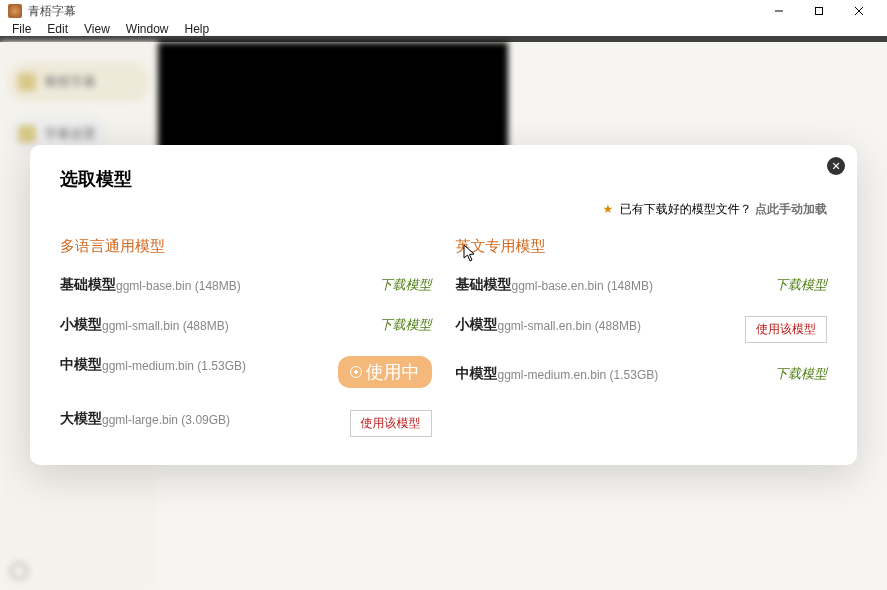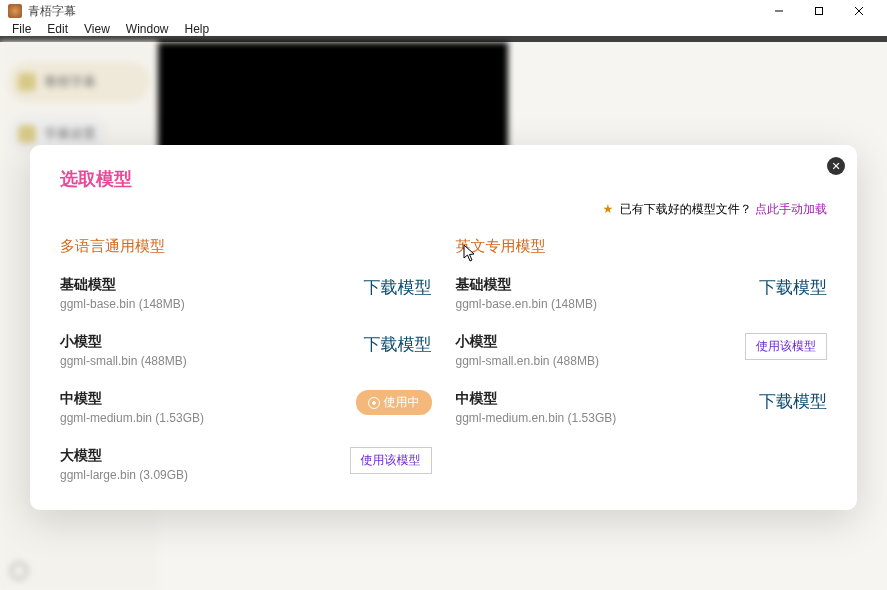--- a/index.html
+++ b/index.html
@@ -29,48 +29,48 @@
 
   
   .modal {
     position: absolute;
     left: 30px; right: 30px; top: 145px;
     background: #fff;
     border-radius: 10px;
     box-shadow: 0 10px 40px rgba(0,0,0,.15);
     padding: 22px 30px 28px;
   }
-  .modal-title { font-size: 18px; font-weight: bold; color: #ec4899; margin-bottom: 8px; }
+  .modal-title { font-size: 18px; font-weight: bold; color: #000000; margin-bottom: 8px; }
   .close-btn {
     position: absolute; right: 12px; top: 12px;
     width: 18px; height: 18px; border-radius: 50%;
     background: #333; color: #fff; display: flex; align-items: center; justify-content: center;
     font-size: 11px; cursor: pointer;
   }
   .links { text-align: right; font-size: 12px; line-height: 1.7; }
-  .links a { color: #a21caf; text-decoration: none; cursor: pointer; }
+  .links a { color: #737373; text-decoration: none; cursor: pointer; font-weight: bold; }
   .star { color: #d88a00; margin-right: 3px; font-size: 12px; }
 
   .columns { display: flex; gap: 24px; margin-top: 18px; }
   .col { flex: 1; }
   .col-title { font-size: 15px; color: #d2691e; margin-bottom: 20px; }
 
   .model-row { display: flex; justify-content: space-between; align-items: flex-start; margin-bottom: 22px; }
-  .model-info { display: flex; flex-direction: column; }
+  .model-info { display: flex; }
   .model-name { font-size: 14px; font-weight: bold; color: #222; }
   .model-file { font-size: 12px; color: #888; margin-top: 3px; }
 
-  .action-link { font-size: 17px; color: #0c4a6e; cursor: pointer; white-space: nowrap; }
+  .action-link { font-size: 13px; color: #4d7c0f; cursor: pointer; white-space: nowrap; font-style: italic; }
   .action-btn {
-    font-size: 12px; color: #6d28d9; background: #fff;
+    font-size: 12px; color: #b91c1c; background: #fff;
     border: 1px solid #ccc; border-radius: 0;
     padding: 4px 10px; cursor: pointer; white-space: nowrap;
   }
   .action-using {
-    font-size: 12px; color: #fff; background: #f4b97a;
+    font-size: 18px; color: #fff; background: #f4b97a;
     border: none; border-radius: 12px;
     padding: 4px 12px; white-space: nowrap;
     display: inline-flex; align-items: center; gap: 4px;
   }
   .action-using::before {
     content: ""; width: 10px; height: 10px;
     border: 2px solid #fff; border-radius: 50%; display: inline-block;
     position: relative;
   }
   .action-using::before { background: radial-gradient(circle, #fff 2px, transparent 2px); border-width:1.5px; }

